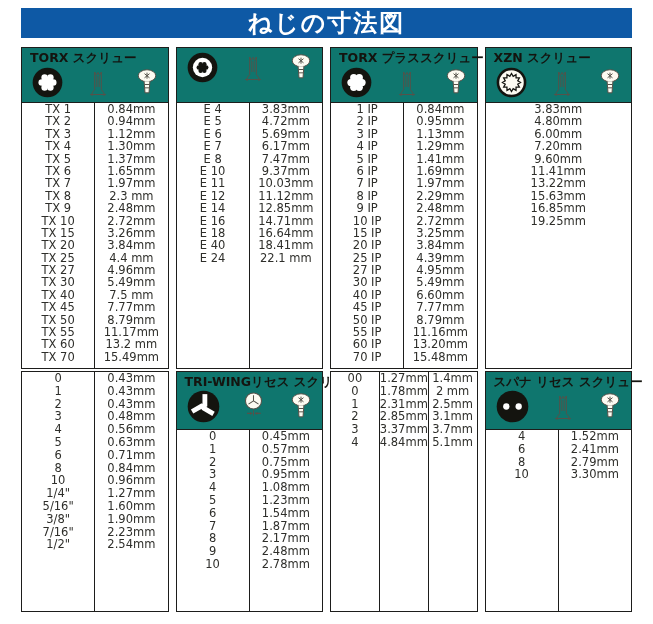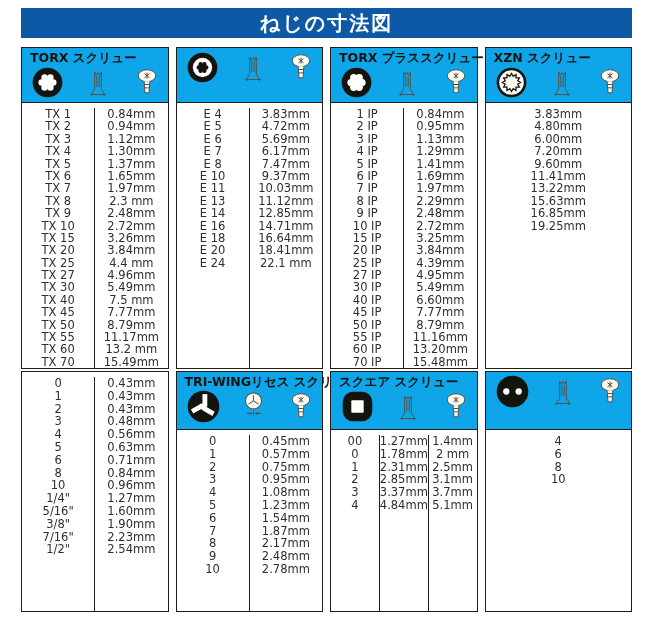--- a/index.html
+++ b/index.html
@@ -1,30 +1,30 @@
 <!DOCTYPE html>
 <html><head>
 <meta charset="utf-8">
 <style>
   html,body{margin:0;padding:0;width:653px;height:624px;overflow:hidden;background:#ffffff;
     font-family:"DejaVu Sans","Liberation Sans",sans-serif;-webkit-font-smoothing:antialiased;}
   .page{position:relative;width:653px;height:624px;background:#ffffff;}
   .banner{margin:8px 21px 0 21px;height:30px;background:#0e59a5;color:#ffffff;
-    display:flex;align-items:center;justify-content:center;font-size:20px;font-weight:bold;letter-spacing:2px;}
+    display:flex;align-items:center;justify-content:center;font-size:24px;font-weight:bold;letter-spacing:2px;}
   .band{margin:0 21px;display:grid;grid-template-columns:repeat(4,1fr);gap:7px;}
   .band--top{margin-top:9px;height:322px;}
   .band--bottom{margin-top:2px;height:241px;}
   .table{border:1.6px solid #1d1d1b;background:#ffffff;display:flex;flex-direction:column;min-width:0;}
-  .t-header{background:#0ea5e9;border-bottom:1.6px solid #1d1d1b;padding:2px 0 3px 8px;}
+  .t-header{background:#0f766e;border-bottom:1.6px solid #1d1d1b;padding:2px 0 3px 8px;}
   .band--top .t-header{height:49px;}
   .band--bottom .t-header{height:52px;}
   .t-title{font-size:12.5px;font-weight:bold;color:#14140f;white-space:nowrap;line-height:15px;}
   .t-icons{display:flex;align-items:center;justify-content:space-between;padding:0 8px 0 2px;height:34px;}
   .ic{display:inline-flex;align-items:center;justify-content:center;}
-  .t-body{flex:1;display:flex;padding-top:5px;}
+  .t-body{flex:1;display:flex;}
   .t-col{flex:1;text-align:center;min-width:0;}
   .t-col:not(:last-child){border-right:1.4px solid #1d1d1b;}
   .band--top .cell{height:12.4px;line-height:12.4px;}
   .band--bottom .cell{height:12.8px;line-height:12.8px;}
   .cell{font-size:11.5px;color:#2e2e2a;white-space:nowrap;}
   svg{display:block;}
 </style>
 </head>
 <body>
 
@@ -182,25 +182,25 @@
       </div>
       <div class="t-body">
           <div class="t-col">
             <div class="cell">E 4</div>
             <div class="cell">E 5</div>
             <div class="cell">E 6</div>
             <div class="cell">E 7</div>
             <div class="cell">E 8</div>
             <div class="cell">E 10</div>
             <div class="cell">E 11</div>
-            <div class="cell">E 13</div>
+            <div class="cell">E 12</div>
             <div class="cell">E 14</div>
             <div class="cell">E 16</div>
             <div class="cell">E 18</div>
-            <div class="cell">E 20</div>
+            <div class="cell">E 40</div>
             <div class="cell">E 24</div>
           </div>
           <div class="t-col">
             <div class="cell">3.83mm</div>
             <div class="cell">4.72mm</div>
             <div class="cell">5.69mm</div>
             <div class="cell">6.17mm</div>
             <div class="cell">7.47mm</div>
             <div class="cell">9.37mm</div>
             <div class="cell">10.03mm</div>
@@ -424,41 +424,20 @@
             <div class="cell">1.54mm</div>
             <div class="cell">1.87mm</div>
             <div class="cell">2.17mm</div>
             <div class="cell">2.48mm</div>
             <div class="cell">2.78mm</div>
           </div>
         </div>
     </div>
 
     <div class="table">
-      <div class="t-header">
-        <div class="t-title">スクエア スクリュー</div>
-        <div class="t-icons">
-          <span class="ic">
-            <svg width="33" height="33" viewBox="-24 -24 48 48">
-                <rect x="-21.5" y="-21.5" width="43" height="43" rx="15" fill="#14140f"></rect>
-                <rect x="-9" y="-9" width="18" height="18" rx="1.5" fill="#fff"></rect>
-              </svg>
-          </span>
-          <span class="ic">
-              <svg width="26" height="30" viewBox="0 0 30 36">
-                <use href="#g-bit"></use>
-              </svg>
-            </span>
-          <span class="ic">
-              <svg width="26" height="30" viewBox="0 0 30 36">
-                <use href="#g-screw"></use>
-              </svg>
-            </span>
-        </div>
-      </div>
       <div class="t-body">
           <div class="t-col">
             <div class="cell">00</div>
             <div class="cell">0</div>
             <div class="cell">1</div>
             <div class="cell">2</div>
             <div class="cell">3</div>
             <div class="cell">4</div>
           </div>
           <div class="t-col">
@@ -475,20 +454,21 @@
             <div class="cell">2.5mm</div>
             <div class="cell">3.1mm</div>
             <div class="cell">3.7mm</div>
             <div class="cell">5.1mm</div>
           </div>
         </div>
     </div>
 
     <div class="table">
       <div class="t-header">
+        <div class="t-title">スパナ リセス スクリュー</div>
         <div class="t-icons">
           <span class="ic">
             <svg width="33" height="33" viewBox="-24 -24 48 48">
                 <circle r="23" fill="#14140f"></circle>
                 <circle cx="-9" cy="0" r="4.6" fill="#fff"></circle>
                 <circle cx="9" cy="0" r="4.6" fill="#fff"></circle>
               </svg>
           </span>
           <span class="ic">
               <svg width="26" height="30" viewBox="0 0 30 36">
@@ -502,17 +482,23 @@
             </span>
         </div>
       </div>
       <div class="t-body">
           <div class="t-col">
             <div class="cell">4</div>
             <div class="cell">6</div>
             <div class="cell">8</div>
             <div class="cell">10</div>
           </div>
+          <div class="t-col">
+            <div class="cell">1.52mm</div>
+            <div class="cell">2.41mm</div>
+            <div class="cell">2.79mm</div>
+            <div class="cell">3.30mm</div>
+          </div>
         </div>
     </div>
 
   </div>
 </div>
 
 </body></html>

